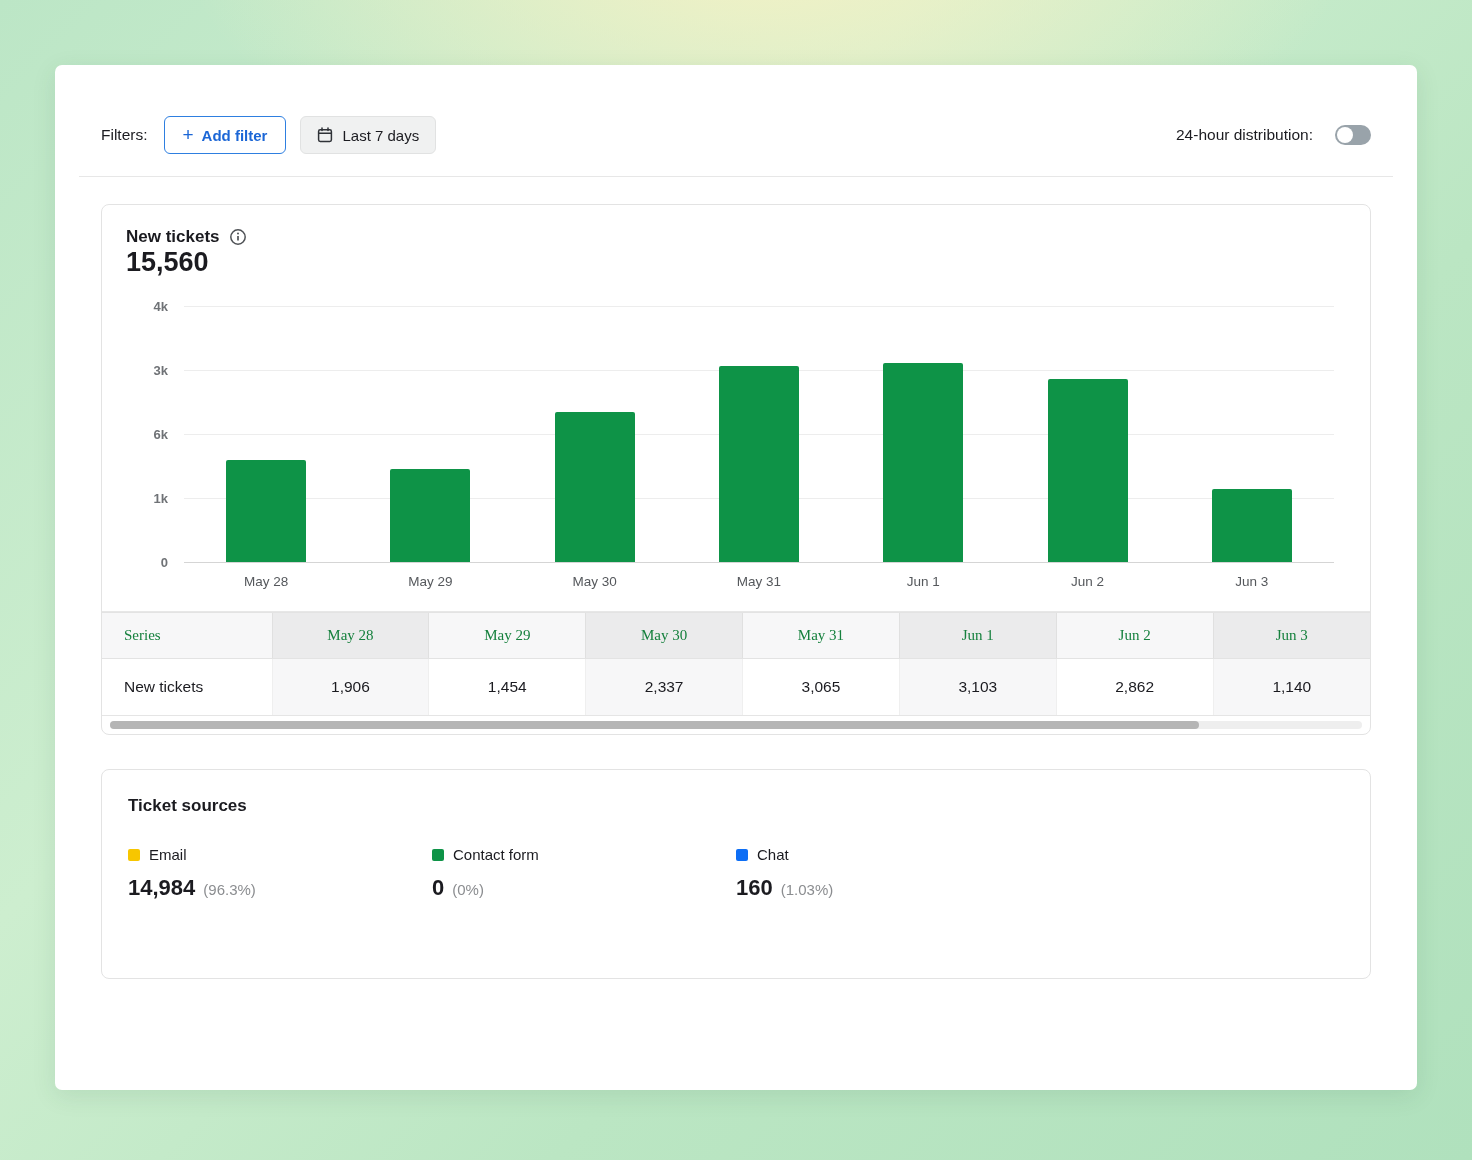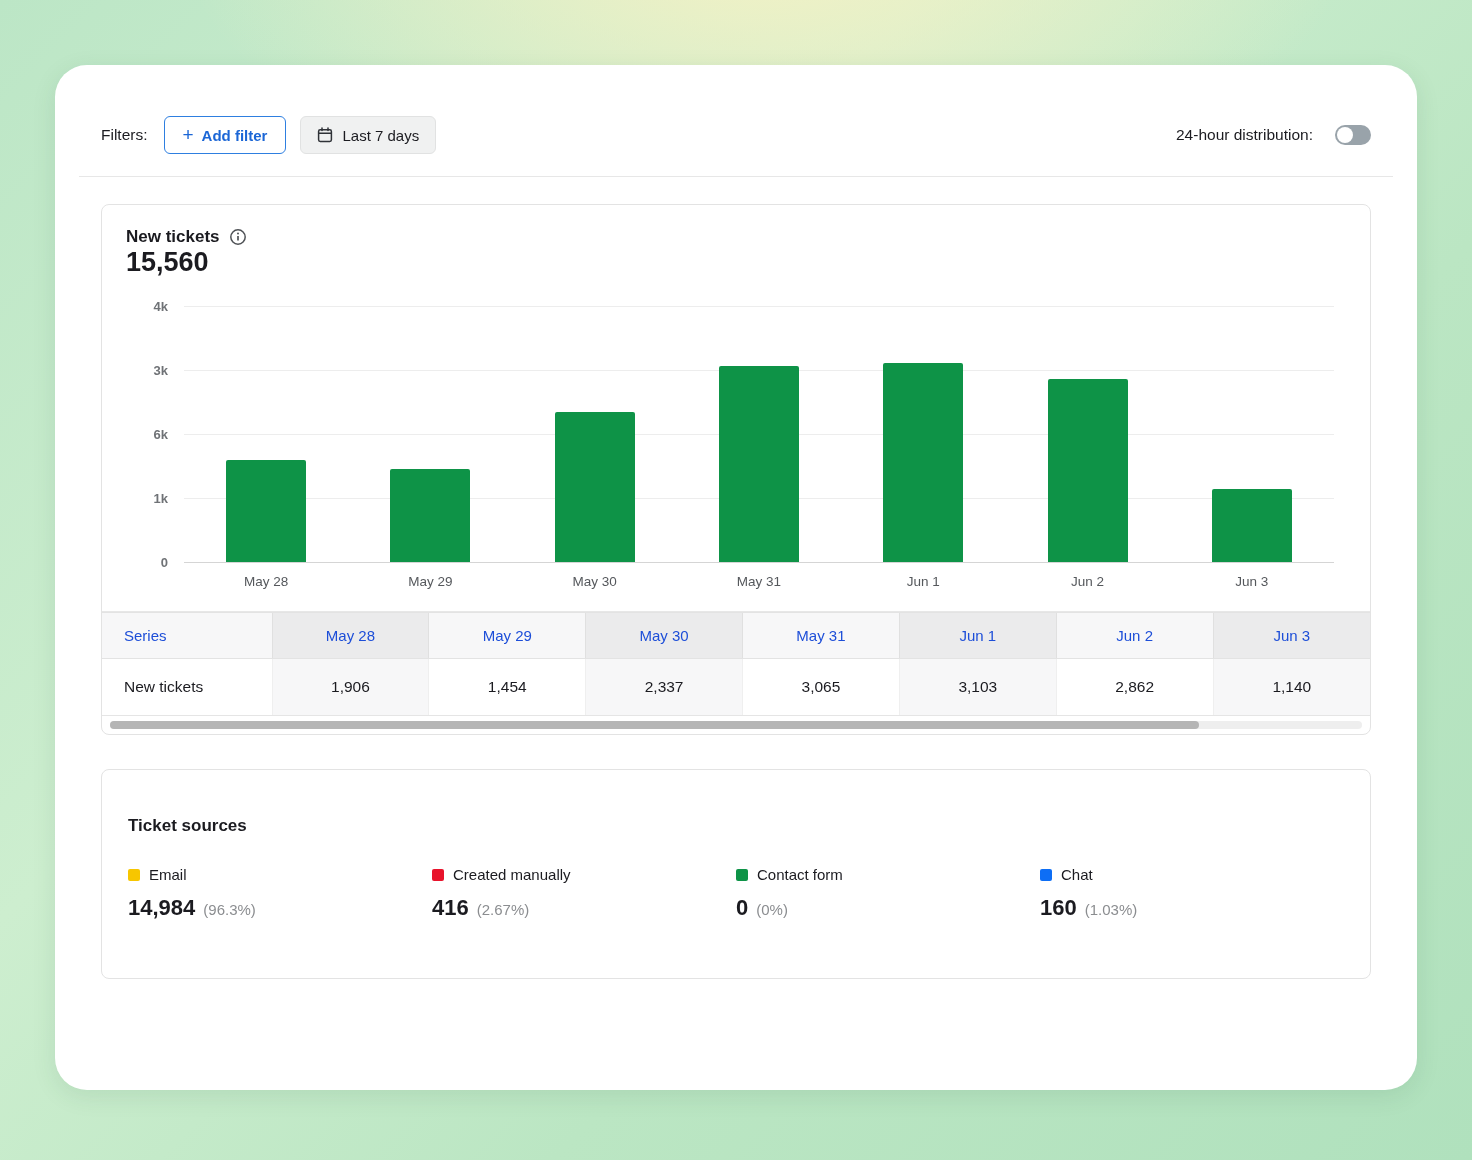--- a/index.html
+++ b/index.html
@@ -15,21 +15,21 @@
     background:
       radial-gradient(900px 420px at 52% -60px, rgba(248,242,196,0.95) 0%, rgba(248,242,196,0) 65%),
       linear-gradient(135deg, #bce6c6 0%, #cdeecf 35%, #bbe6c3 65%, #b0e1bd 100%);
     overflow: hidden;
   }
   .main-card {
     position: absolute;
     left: 55px; top: 65px;
     width: 1362px; height: 1025px;
     background: #ffffff;
-    border-radius: 32px;
+    border-radius: 7px;
     box-shadow: 0 6px 24px rgba(30, 80, 50, 0.10);
     padding: 0 46px;
     box-sizing: border-box;
     overflow: hidden;
   }
   
   .filter-bar { margin-top: 50px; height: 40px; display: flex; align-items: center; gap: 14px; }
   .filters-label { font-size: 15.5px; margin-right: 2px; }
   .btn-add-filter {
     display: inline-flex; align-items: center; gap: 8px;
@@ -87,44 +87,44 @@
   .xlab { flex: 1; text-align: center; font-size: 13.5px; color: #55585c; }
 
   
   .section-divider { height: 1px; background: #e7e7e7; }
   .breakdown-header { display: flex; align-items: center; gap: 15px; padding: 28px 26px; cursor: pointer; }
   .chev { display: inline-flex; }
   .breakdown-title { font-size: 16.5px; font-weight: 700; }
 
   table { width: 100%; border-collapse: collapse; table-layout: fixed; }
   thead th {
-    height: 46px; font-size: 15px; font-weight: 400; color: #1d4ed8;
+    height: 46px; font-size: 15px; font-weight: 400; color: #15803d;
     border-top: 1px solid #e3e3e3; border-bottom: 1px solid #e3e3e3;
     border-left: 1px solid #e0e0e0;
-    background: #f7f7f8; text-align: center; padding: 0 10px; box-sizing: border-box;
+    background: #f7f7f8; text-align: center; padding: 0 10px; box-sizing: border-box; font-family: Liberation Serif, serif;
   }
   thead th.series-col { width: 170px; text-align: left; padding-left: 22px; border-left: none; }
   thead th.shade { background: #ebebec; }
   tbody td {
     height: 57px; font-size: 15.5px; color: #1b1b20;
     border-bottom: 1px solid #e5e5e5; border-left: 1px solid #efefef;
     text-align: center; background: #fff; padding: 0 10px; box-sizing: border-box;
   }
   tbody td.series-col { text-align: left; padding-left: 22px; border-left: none; }
   tbody td.shade-light { background: #f7f7f8; }
 
   .scrollbar { margin: 5px 8px 5px; height: 8px; background: #eeeeee; border-radius: 4px; position: relative; cursor: pointer; }
   .thumb { position: absolute; left: 0; top: 0; height: 8px; width: 87%; background: #b5b5b5; border-radius: 4px; cursor: grab; }
 
   
   .sources-panel {
     border: 1px solid #e3e3e3; border-radius: 8px; margin-top: 34px;
     height: 210px; padding: 26px 26px; box-sizing: border-box;
   }
-  .sources-title { font-size: 17px; font-weight: 700; margin-top: 20px; }
+  .sources-title { font-size: 17px; font-weight: 700; }
   .sources-row { display: flex; margin-top: 30px; align-items: flex-end; }
   .source { width: 25%; }
   .src-head { display: flex; align-items: center; gap: 9px; font-size: 15px; }
   .swatch { width: 12px; height: 12px; border-radius: 2px; flex: none; }
   .src-val { margin-top: 12px; display: flex; align-items: baseline; gap: 8px; }
   .src-num { font-size: 22px; font-weight: 700; }
   .src-pct { font-size: 15px; color: #8b8d90; font-weight: 400; }
 </style>
 </head>
 <body>
@@ -264,30 +264,20 @@
             <span class="swatch" style="background: rgb(247, 198, 0);"></span>
             <span>Email</span>
           </div>
           <div class="src-val">
             <span class="src-num">14,984</span>
             <span class="src-pct">(96.3%)</span>
           </div>
         </div>
         <div class="source">
           <div class="src-head">
-            <span class="swatch" style="background: rgb(232, 19, 43);"></span>
-            <span>Created manually</span>
-          </div>
-          <div class="src-val">
-            <span class="src-num">416</span>
-            <span class="src-pct">(2.67%)</span>
-          </div>
-        </div>
-        <div class="source">
-          <div class="src-head">
             <span class="swatch" style="background: rgb(14, 147, 71);"></span>
             <span>Contact form</span>
           </div>
           <div class="src-val">
             <span class="src-num">0</span>
             <span class="src-pct">(0%)</span>
           </div>
         </div>
         <div class="source">
           <div class="src-head">

